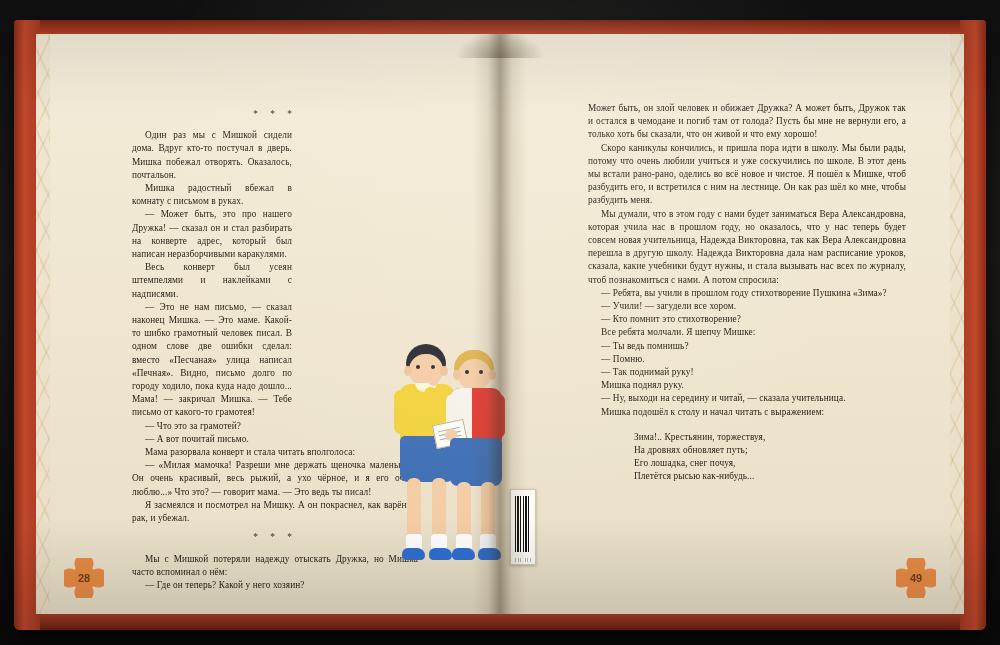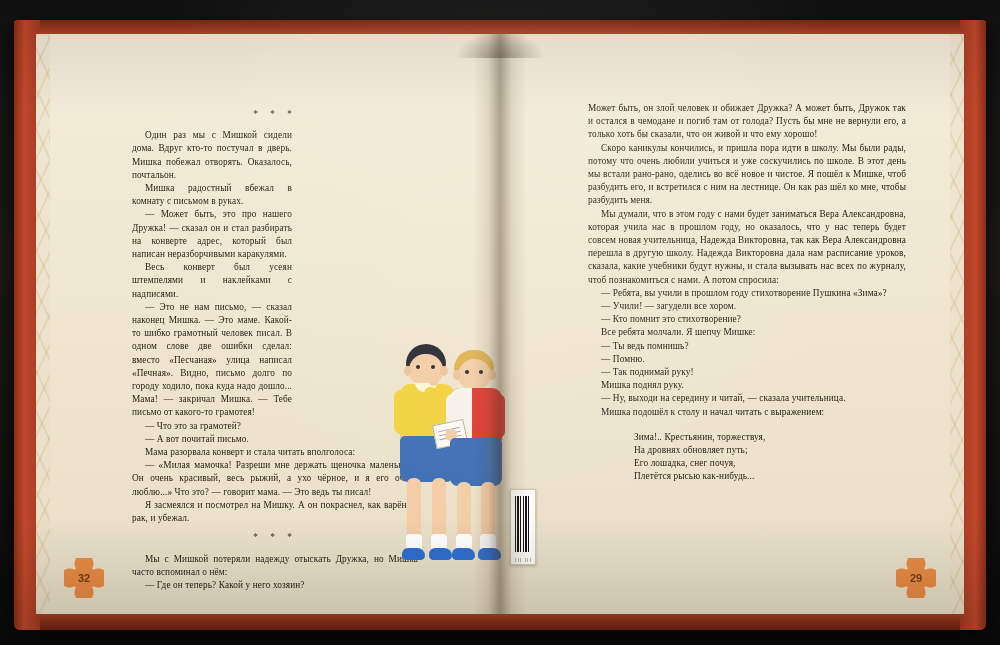--- a/index.html
+++ b/index.html
@@ -395,25 +395,25 @@
         <div class="b shoeB2"></div>
       </div>
 
       <div id="barcode">
         <div class="bars"></div>
         <div class="code">||| |||</div>
       </div>
 
       <div class="page-num" id="num-left">
         <div class="flower"></div>
-        <span>32</span>
+        <span>28</span>
       </div>
       <div class="page-num" id="num-right">
         <div class="flower"></div>
-        <span>29</span>
+        <span>49</span>
       </div>
 
       <div id="gutter"></div>
       <div id="binding-top"></div>
     </div>
   </div>
 
   <div id="lighting"></div>
 </div>
 

